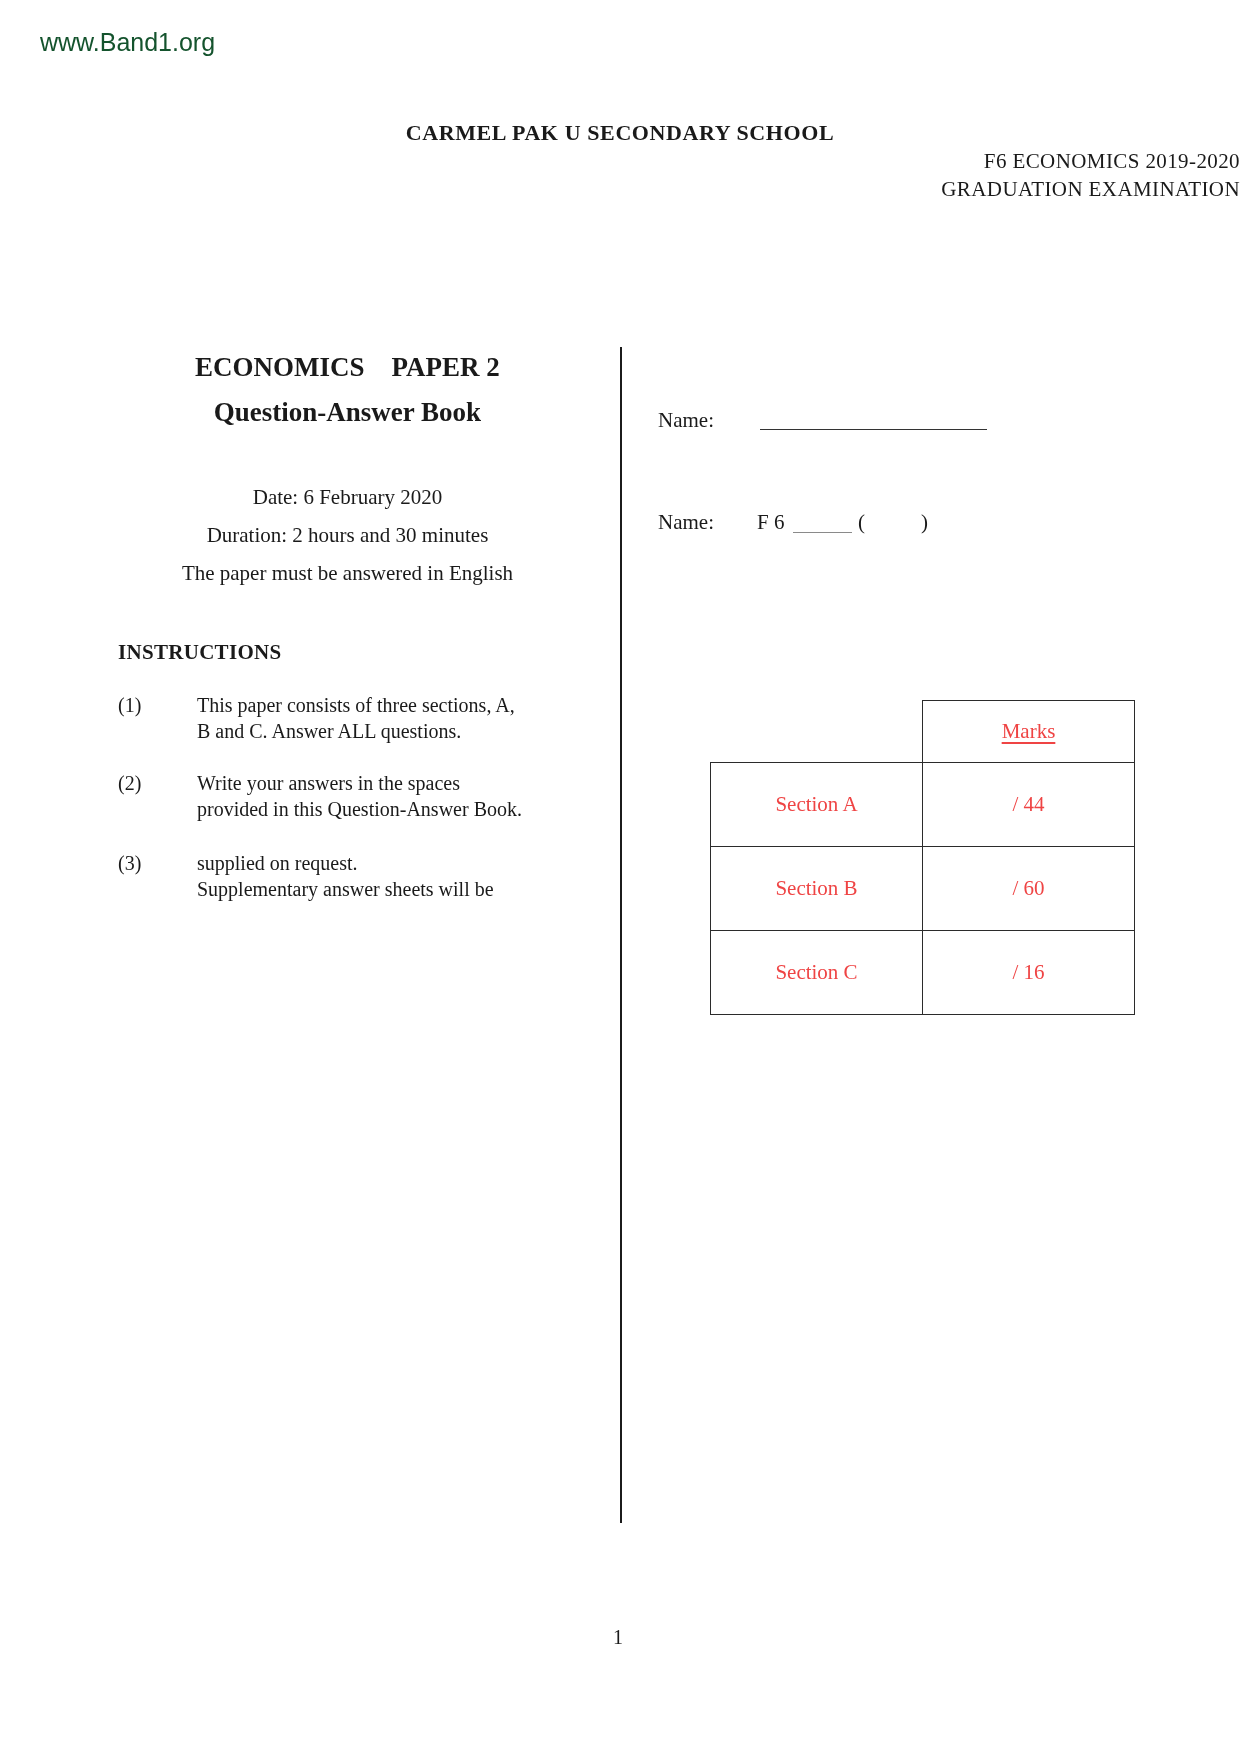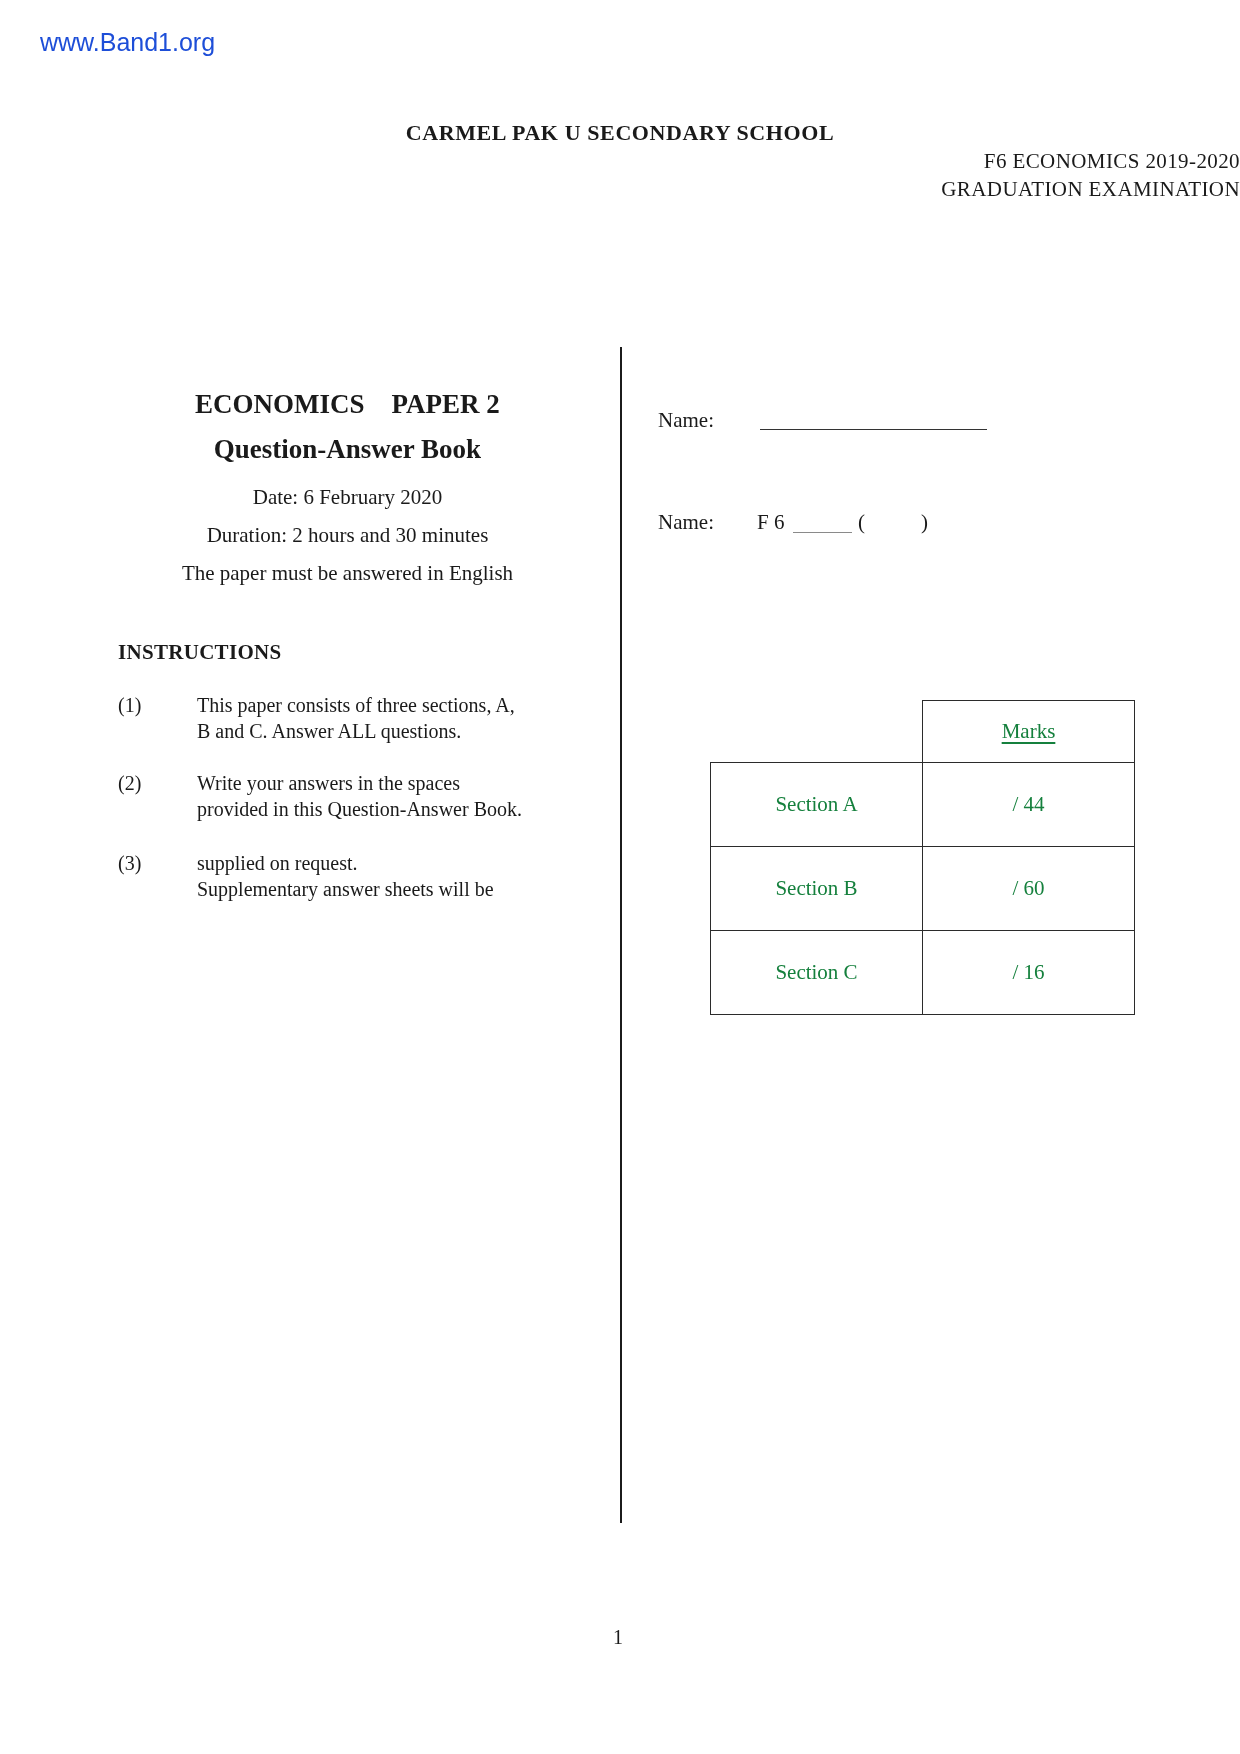--- a/index.html
+++ b/index.html
@@ -8,37 +8,37 @@
     width:1240px;
     height:1754px;
     background:#ffffff;
     font-family:"Liberation Serif", serif;
     color:#1a1a1a;
     overflow:hidden;
   }
   .site-url{
     position:absolute;left:40px;top:28px;
     font-family:"Liberation Sans", sans-serif;
-    font-size:25px;color:#1d4ed8;
+    font-size:25px;color:#14532d;
   }
   .school-header{
     position:absolute;left:0;top:119px;width:1240px;
     text-align:center;line-height:28px;
   }
   .school-header .l1{font-size:22px;font-weight:bold;letter-spacing:.6px;}
   .school-header .l2,.school-header .l3{font-size:21px;letter-spacing:.4px;text-align:right;}
   .divider{
     position:absolute;left:620px;top:347px;width:2px;height:1176px;
     background:#1b1b1b;
   }
   .paper-title{
     position:absolute;left:105px;top:345px;width:485px;
     text-align:center;font-weight:bold;font-size:27px;line-height:45px;
   }
-  .paper-title .t1{white-space:pre;margin-top:37px;}
+  .paper-title .t1{white-space:pre;}
   .paper-info{
     position:absolute;left:105px;top:478px;width:485px;
     text-align:center;font-size:21px;line-height:38px;
   }
   .instr-head{
     position:absolute;left:118px;top:640px;
     font-size:21px;font-weight:bold;letter-spacing:.3px;
   }
   .instr-item{
     position:absolute;left:118px;width:462px;
@@ -52,21 +52,21 @@
   .class-prefix{position:absolute;left:757px;top:510px;font-size:21px;}
   .class-line{position:absolute;left:793px;top:532px;width:59px;border-top:1.6px solid #8a8a8a;}
   .paren-open{position:absolute;left:858px;top:510px;font-size:21px;}
   .paren-close{position:absolute;left:921px;top:510px;font-size:21px;}
   table.marks{
     position:absolute;left:710px;top:700px;
     border-collapse:collapse;table-layout:fixed;
   }
   table.marks td{
     border:1.6px solid #2b2b2b;
-    font-size:21px;color:#15803d;
+    font-size:21px;color:#ef4444;
     padding:0;
   }
   table.marks td.empty{border:none;}
   table.marks .head-row{height:62px;}
   table.marks .data-row{height:84px;}
   table.marks td{width:211px;}
   td.marks-head{text-align:center;vertical-align:middle;}
   td.marks-head span{text-decoration:underline;text-underline-offset:4px;}
   td.cell-label{text-align:center;vertical-align:middle;}
   td.cell-value{text-align:center;vertical-align:middle;padding-right:30px;}

